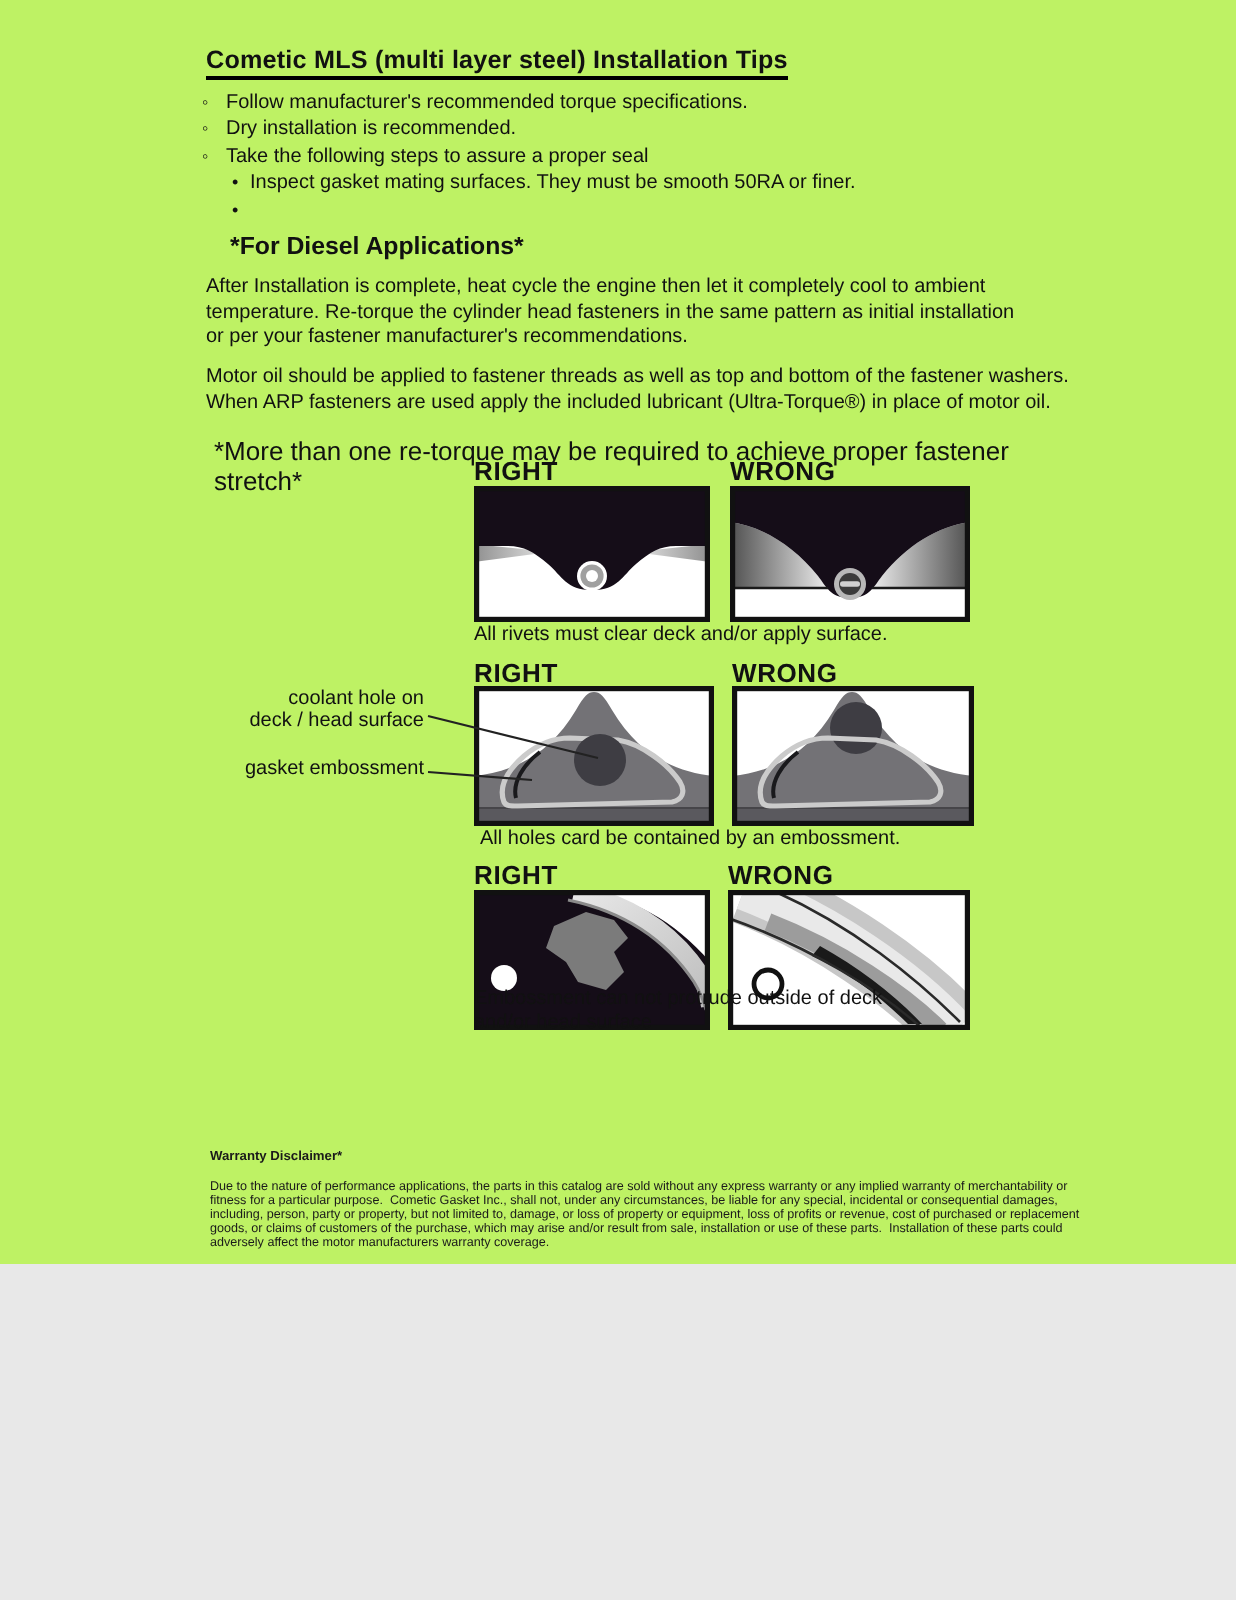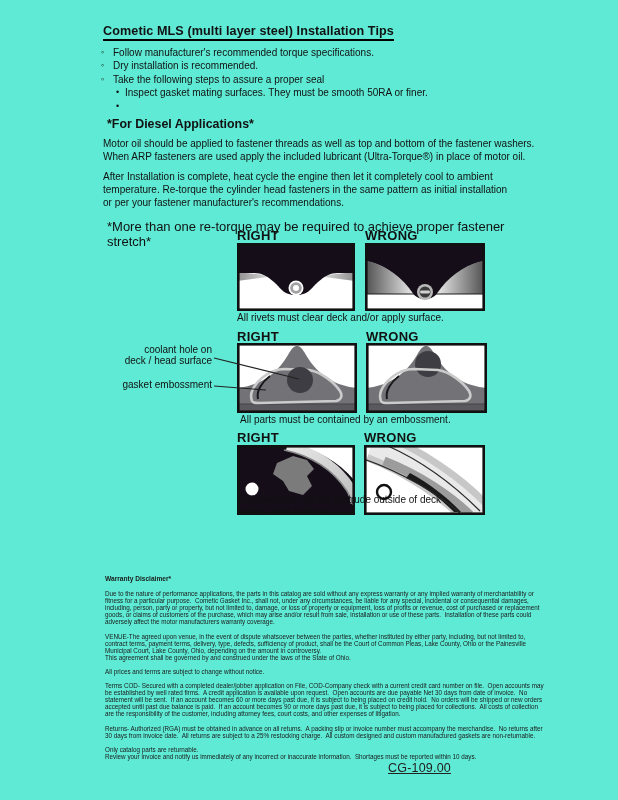--- a/index.html
+++ b/index.html
@@ -1,38 +1,38 @@
 <!DOCTYPE html>
 <html><head>
 <meta charset="utf-8">
 <style>
   html,body{margin:0;padding:0;background:#e8e8e8;}
   .page{
     position:relative;
-    width:618px;height:800px;
-    background:#5eead4;
+    width:618px;height:632px;
+    background:#bef264;
     font-family:"Liberation Sans", sans-serif;
     color:#111;
     overflow:hidden;
     margin:0 auto;
   }
   .flow{padding:21px 70px 0 103px;}
   .title{
     display:inline-block;
     font-size:12.6px;font-weight:bold;
     border-bottom:2px solid #000;
     padding-bottom:1px;margin:0;
     letter-spacing:0.1px;
   }
   .bullets{margin-top:5px;font-size:10px;line-height:13.4px;}
   .b-line{position:relative;padding-left:10px;}
   .b-line .mk{position:absolute;left:-2px;top:0;font-size:9px;}
   .sb-line{position:relative;padding-left:22px;}
   .sb-line .mk{position:absolute;left:13px;top:0;font-size:9px;}
-  .diesel-h{font-size:12.4px;font-weight:bold;margin:17px 0 0 4px;}
+  .diesel-h{font-size:12.4px;font-weight:bold;margin:17px 0 0 12px;}
   .para{font-size:10px;line-height:12.9px;margin:7px 0 0 0;white-space:pre;}
   .note{font-size:13px;margin:9px 0 0 4px;}
   .abs{position:absolute;}
   .rw-label{font-size:13px;font-weight:bold;text-align:left;letter-spacing:0.3px;}
   .caption{font-size:10px;line-height:12px;white-space:pre;}
   .ann{font-size:10px;line-height:11.3px;text-align:right;white-space:pre;}
   .legal{position:absolute;left:105px;top:575px;width:440px;font-size:6.3px;line-height:7.1px;color:#1a1a1a;}
   .legal h3{font-size:6.6px;margin:0 0 8px 0;}
   .legal p{margin:0 0 7px 0;white-space:pre;}
   .footer-code{position:absolute;left:388px;top:761px;font-size:12.5px;color:#222;letter-spacing:0.2px;text-decoration:underline;}
@@ -49,25 +49,25 @@
 
     <div class="bullets">
       <div class="b-line"><span class="mk">◦</span><span>Follow manufacturer's recommended torque specifications.</span></div>
       <div class="b-line"><span class="mk">◦</span><span>Dry installation is recommended.</span></div>
       <div class="b-line"><span class="mk">◦</span><span>Take the following steps to assure a proper seal</span></div>
       <div class="sb-line"><span class="mk">•</span><span>Inspect gasket mating surfaces.  They must be smooth 50RA or finer.</span></div>
       <div class="sb-line"><span class="mk">•</span></div>
     </div>
 
     <h2 class="diesel-h">*For Diesel Applications*</h2>
-    <p class="para">Motor oil should be applied to fastener threads as well as top and bottom of the fastener washers.
-When ARP fasteners are used apply the included lubricant (Ultra-Torque®) in place of motor oil.</p>
     <p class="para" style="margin-top:8px;">After Installation is complete, heat cycle the engine then let it completely cool to ambient
 temperature. Re-torque the cylinder head fasteners in the same pattern as initial installation
 or per your fastener manufacturer's recommendations.</p>
+    <p class="para">Motor oil should be applied to fastener threads as well as top and bottom of the fastener washers.
+When ARP fasteners are used apply the included lubricant (Ultra-Torque®) in place of motor oil.</p>
     <p class="note">*More than one re-torque may be required to achieve proper fastener stretch*</p>
   </div>
 
   <div class="abs rw-label" style="left:237px;top:228px;width:118px;">RIGHT</div>
   <div class="abs rw-label" style="left:365px;top:228px;width:120px;">WRONG</div>
 
   <div class="abs" style="left:237px;top:243px;">
     <svg width="118" height="68" viewBox="0 0 118 68">
       <defs>
         <linearGradient id="g1a" x1="0" y1="0" x2="1" y2="0">
@@ -150,21 +150,21 @@
     </svg>
   </div>
 
   <div class="abs overlay" style="left:0;top:330px;">
     <svg width="618" height="92" viewBox="0 0 618 92">
       <line x1="214" y1="28" x2="299" y2="49" stroke="#222" stroke-width="1.1"></line>
       <line x1="214" y1="56" x2="266" y2="60" stroke="#222" stroke-width="1.1"></line>
     </svg>
   </div>
 
-  <div class="abs caption" style="left:240px;top:414px;">All parts must be contained by an embossment.</div>
+  <div class="abs caption" style="left:240px;top:414px;">All holes card be contained by an embossment.</div>
 
   <div class="abs rw-label" style="left:237px;top:430px;width:118px;">RIGHT</div>
   <div class="abs rw-label" style="left:364px;top:430px;width:121px;">WRONG</div>
 
   <div class="abs" style="left:237px;top:445px;">
     <svg width="118" height="70" viewBox="0 0 118 70">
       <defs>
         <linearGradient id="g3a" x1="0" y1="0" x2="1" y2="1">
           <stop offset="0" stop-color="#e8e8e8"></stop>
             <stop offset="1" stop-color="#bdbdbd"></stop>

